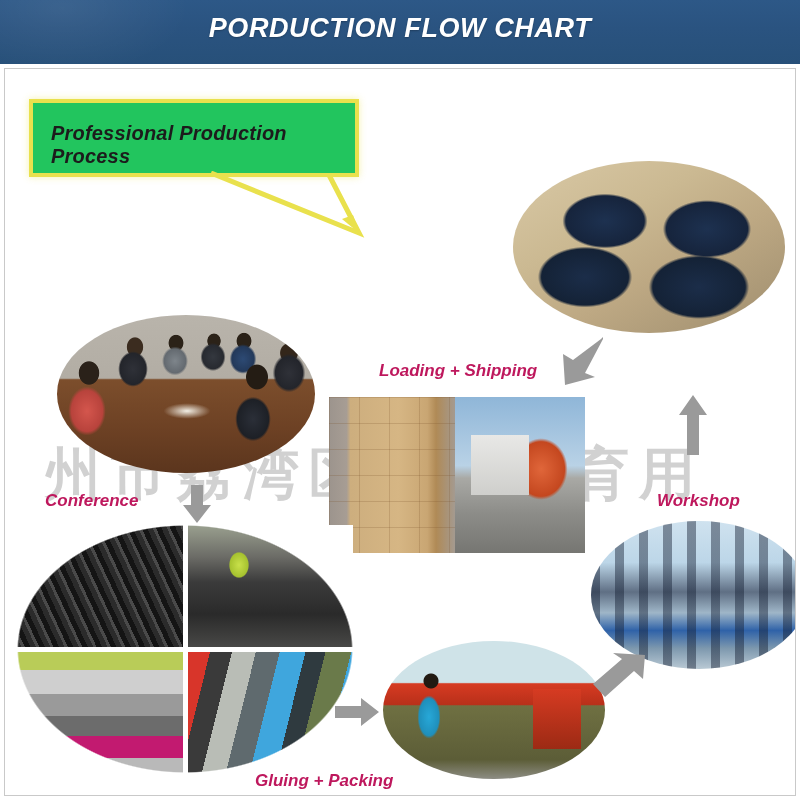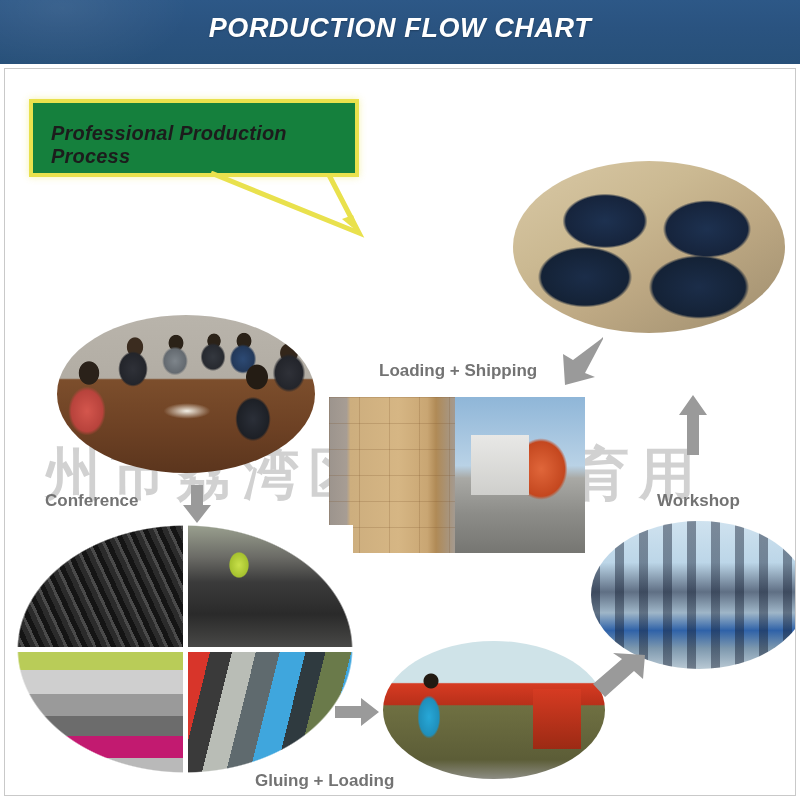--- a/index.html
+++ b/index.html
@@ -39,21 +39,21 @@
     font-size:56px;font-weight:bold;color:rgba(120,120,120,.34);
     letter-spacing:10px;white-space:nowrap;
     pointer-events:none;user-select:none;
     font-family:"DejaVu Sans","Liberation Sans",sans-serif;
   }
 
   
   .bubble-wrap{position:absolute;left:24px;top:30px;width:350px;height:140px;}
   .bubble{
     position:absolute;left:0;top:0;width:330px;height:78px;
-    border:4px solid #e9e14d;background:#15803d;box-sizing:border-box;
+    border:4px solid #e9e14d;background:#22c55e;box-sizing:border-box;
     box-shadow:0 0 7px rgba(233,225,77,.45);
   }
   .bubble-text{
     position:absolute;left:18px;top:19px;width:296px;
     font-size:20px;font-weight:bold;font-style:italic;color:#1c1c1c;
     letter-spacing:.2px;
   }
   .bubble-tail{position:absolute;left:180px;top:72px;width:190px;height:80px;}
 
   
@@ -135,21 +135,21 @@
   .ph-cut:after{content:"";position:absolute;left:150px;top:48px;width:48px;height:60px;
     background:linear-gradient(180deg,#d63b22 0%,#9c2a14 100%);}
 
   
   .ph-work{left:586px;top:452px;width:216px;height:148px;
     background:
       repeating-linear-gradient(90deg,rgba(20,30,50,.45) 0 9px,rgba(0,0,0,0) 9px 24px),
       linear-gradient(180deg,#cfe2ef 0%,#bcd6e8 28%,#5f6f84 48%,#9fb6c8 62%,#2f62a8 74%,#7d98ae 86%,#b9c9d4 100%);}
 
   
-  .label{position:absolute;font-size:17px;font-weight:bold;color:#737373;white-space:nowrap;}
+  .label{position:absolute;font-size:17px;font-weight:bold;font-style:italic;color:#be185d;white-space:nowrap;}
   .lbl-loading{left:374px;top:292px;}
   .lbl-conference{left:40px;top:422px;}
   .lbl-packing{left:652px;top:422px;}
   .lbl-workshop{left:600px;top:618px;}
   .lbl-gluing{left:250px;top:702px;}
 
   
   .arrow{position:absolute;}
   .arrow svg{display:block;}
 </style>
@@ -225,16 +225,16 @@
 
     <div class="arrow" style="left:546px;top:268px;">
       <svg width="54" height="52" viewBox="0 0 54 52">
         <polygon points="50,2 52,0 52,2 34,36 44,40 14,48 12,17 22,23" fill="#9a9a9a"></polygon>
       </svg>
     </div>
 
     <div class="label lbl-loading">Loading + Shipping</div>
     <div class="label lbl-conference">Conference</div>
     <div class="label lbl-packing">Workshop</div>
-    <div class="label lbl-gluing">Gluing + Loading</div>
+    <div class="label lbl-gluing">Gluing + Packing</div>
 
   </div>
 </div>
 
 </body></html>

